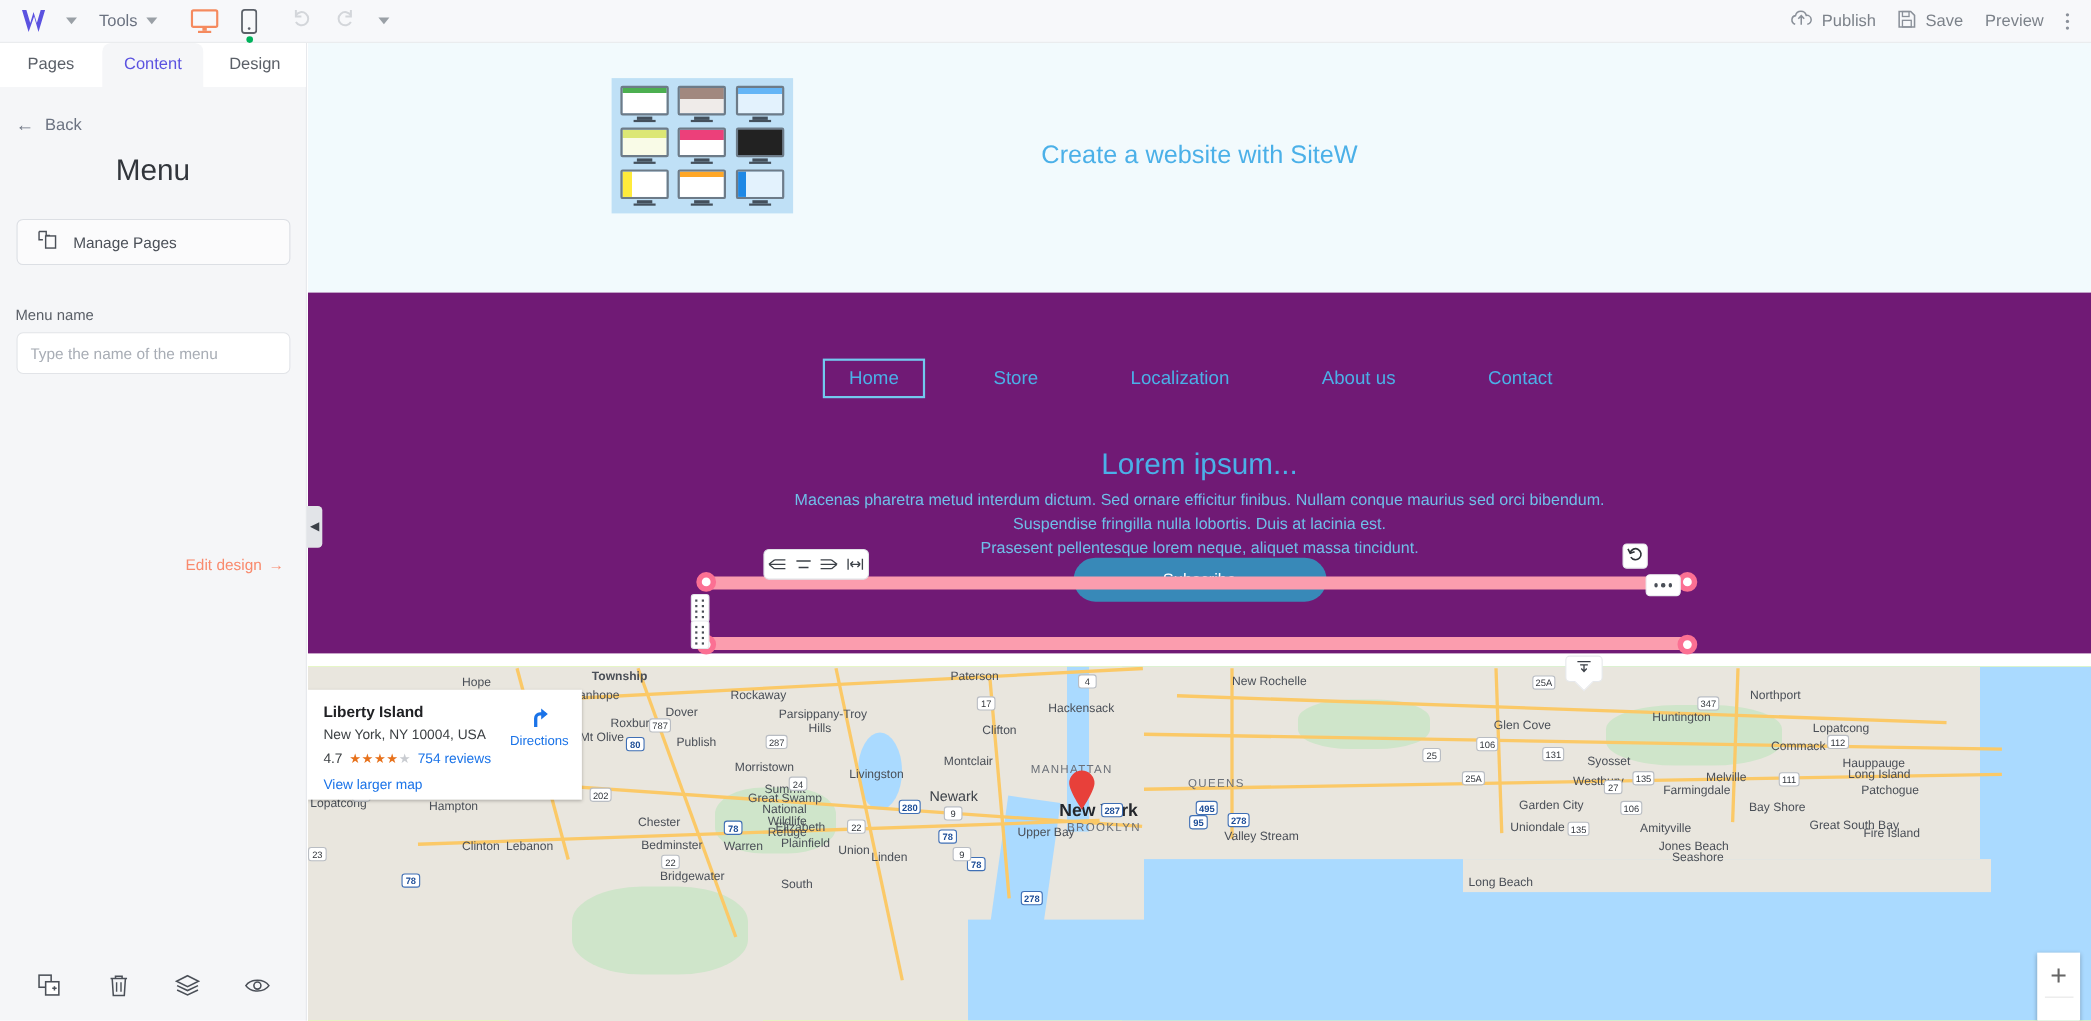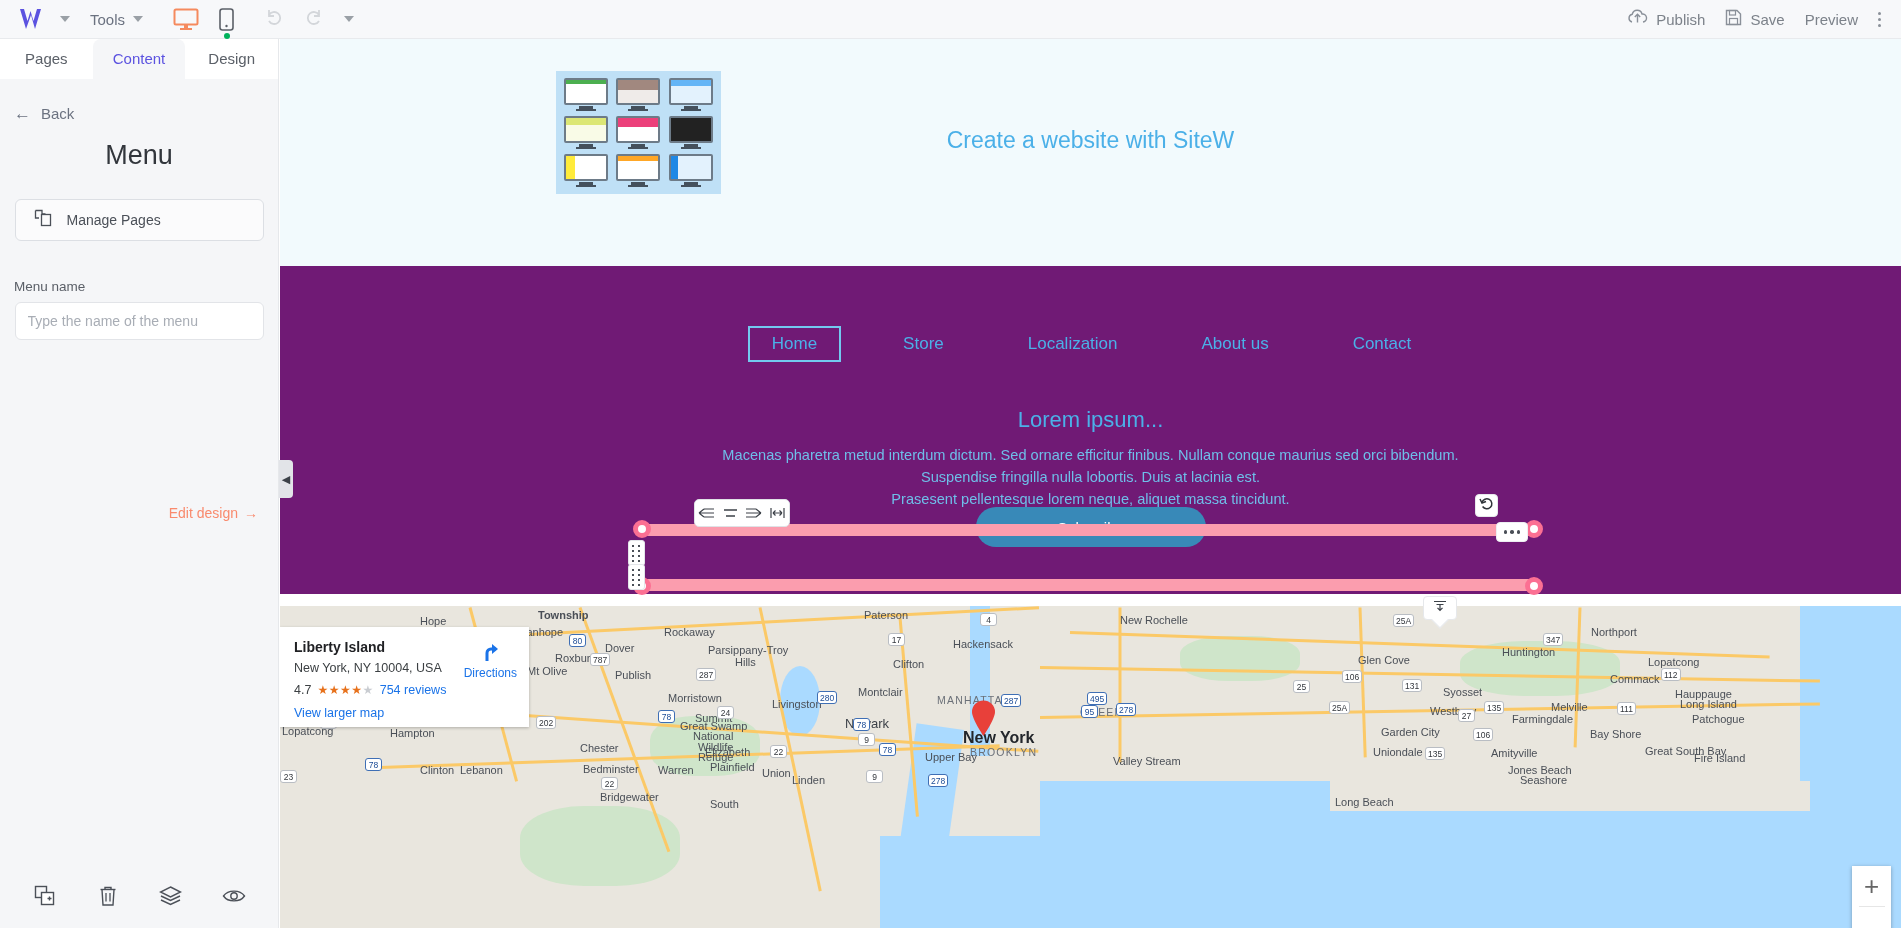--- a/index.html
+++ b/index.html
@@ -144,21 +144,21 @@
     height: 52px;
   }
   .menu-item {
     font-size: 17px; color: #4bb0e8; padding: 8px 42px; cursor: pointer;
   }
   .menu-item.selected {
     border: 2px solid #72c9ef; padding: 6px 22px; margin: 0 20px;
   }
   .lorem-title {
     position: absolute; top: 141px; left: 0; right: 0; text-align: center;
-    font-size: 22px; color: #4bb0e8;
+    font-size: 27px; color: #4bb0e8;
   }
   .lorem-body {
     position: absolute; top: 178px; left: 0; right: 0; text-align: center;
     font-size: 14.6px; color: #6fbfe9; line-height: 1.52;
   }
   .subscribe {
     position: absolute; top: 241px; left: 50%; transform: translateX(-50%);
     width: 230px; height: 40px; border-radius: 22px; background: #3889b8;
     color: #fff; font-size: 15px; border: none; cursor: pointer;
     font-family: "Liberation Sans", sans-serif;
@@ -228,21 +228,21 @@
     white-space: nowrap; font-family: "Liberation Sans", sans-serif;
   }
   .map-lbl.big { font-size: 16px; font-weight: bold; color: #23262b; }
   .map-lbl.med { font-size: 13px; color: #3d4249; }
   .map-lbl.caps { font-size: 10.5px; letter-spacing: 1.2px; color: #6b7078; }
   .shield {
     position: absolute; background: #fff; border: 1px solid #b9bdc3;
     border-radius: 3px; font-size: 8.5px; color: #33373d; padding: 0 2px;
     line-height: 12px; height: 13px; text-align: center; min-width: 17px;
   }
-  .shield.i { background: #fff; border-color: #3f6fb5; color: #1c4c96; font-weight: normal; }
+  .shield.i { background: #fff; border-color: #3f6fb5; color: #1c4c96; font-weight: bold; margin-top: 36px; }
   .marker {
     position: absolute; left: 690px; top: 93px; width: 27px; height: 38px;
   }
   .info-card {
     position: absolute; left: 0; top: 21px; width: 249px; height: 100px;
     background: #fff; box-shadow: 0 1px 3px rgba(0,0,0,.25);
     padding: 12px 14px; z-index: 10;
   }
   .ic-title { font-size: 14px; font-weight: bold; color: #202124; }
   .ic-addr { font-size: 12.5px; color: #3c4043; margin-top: 6px; }

